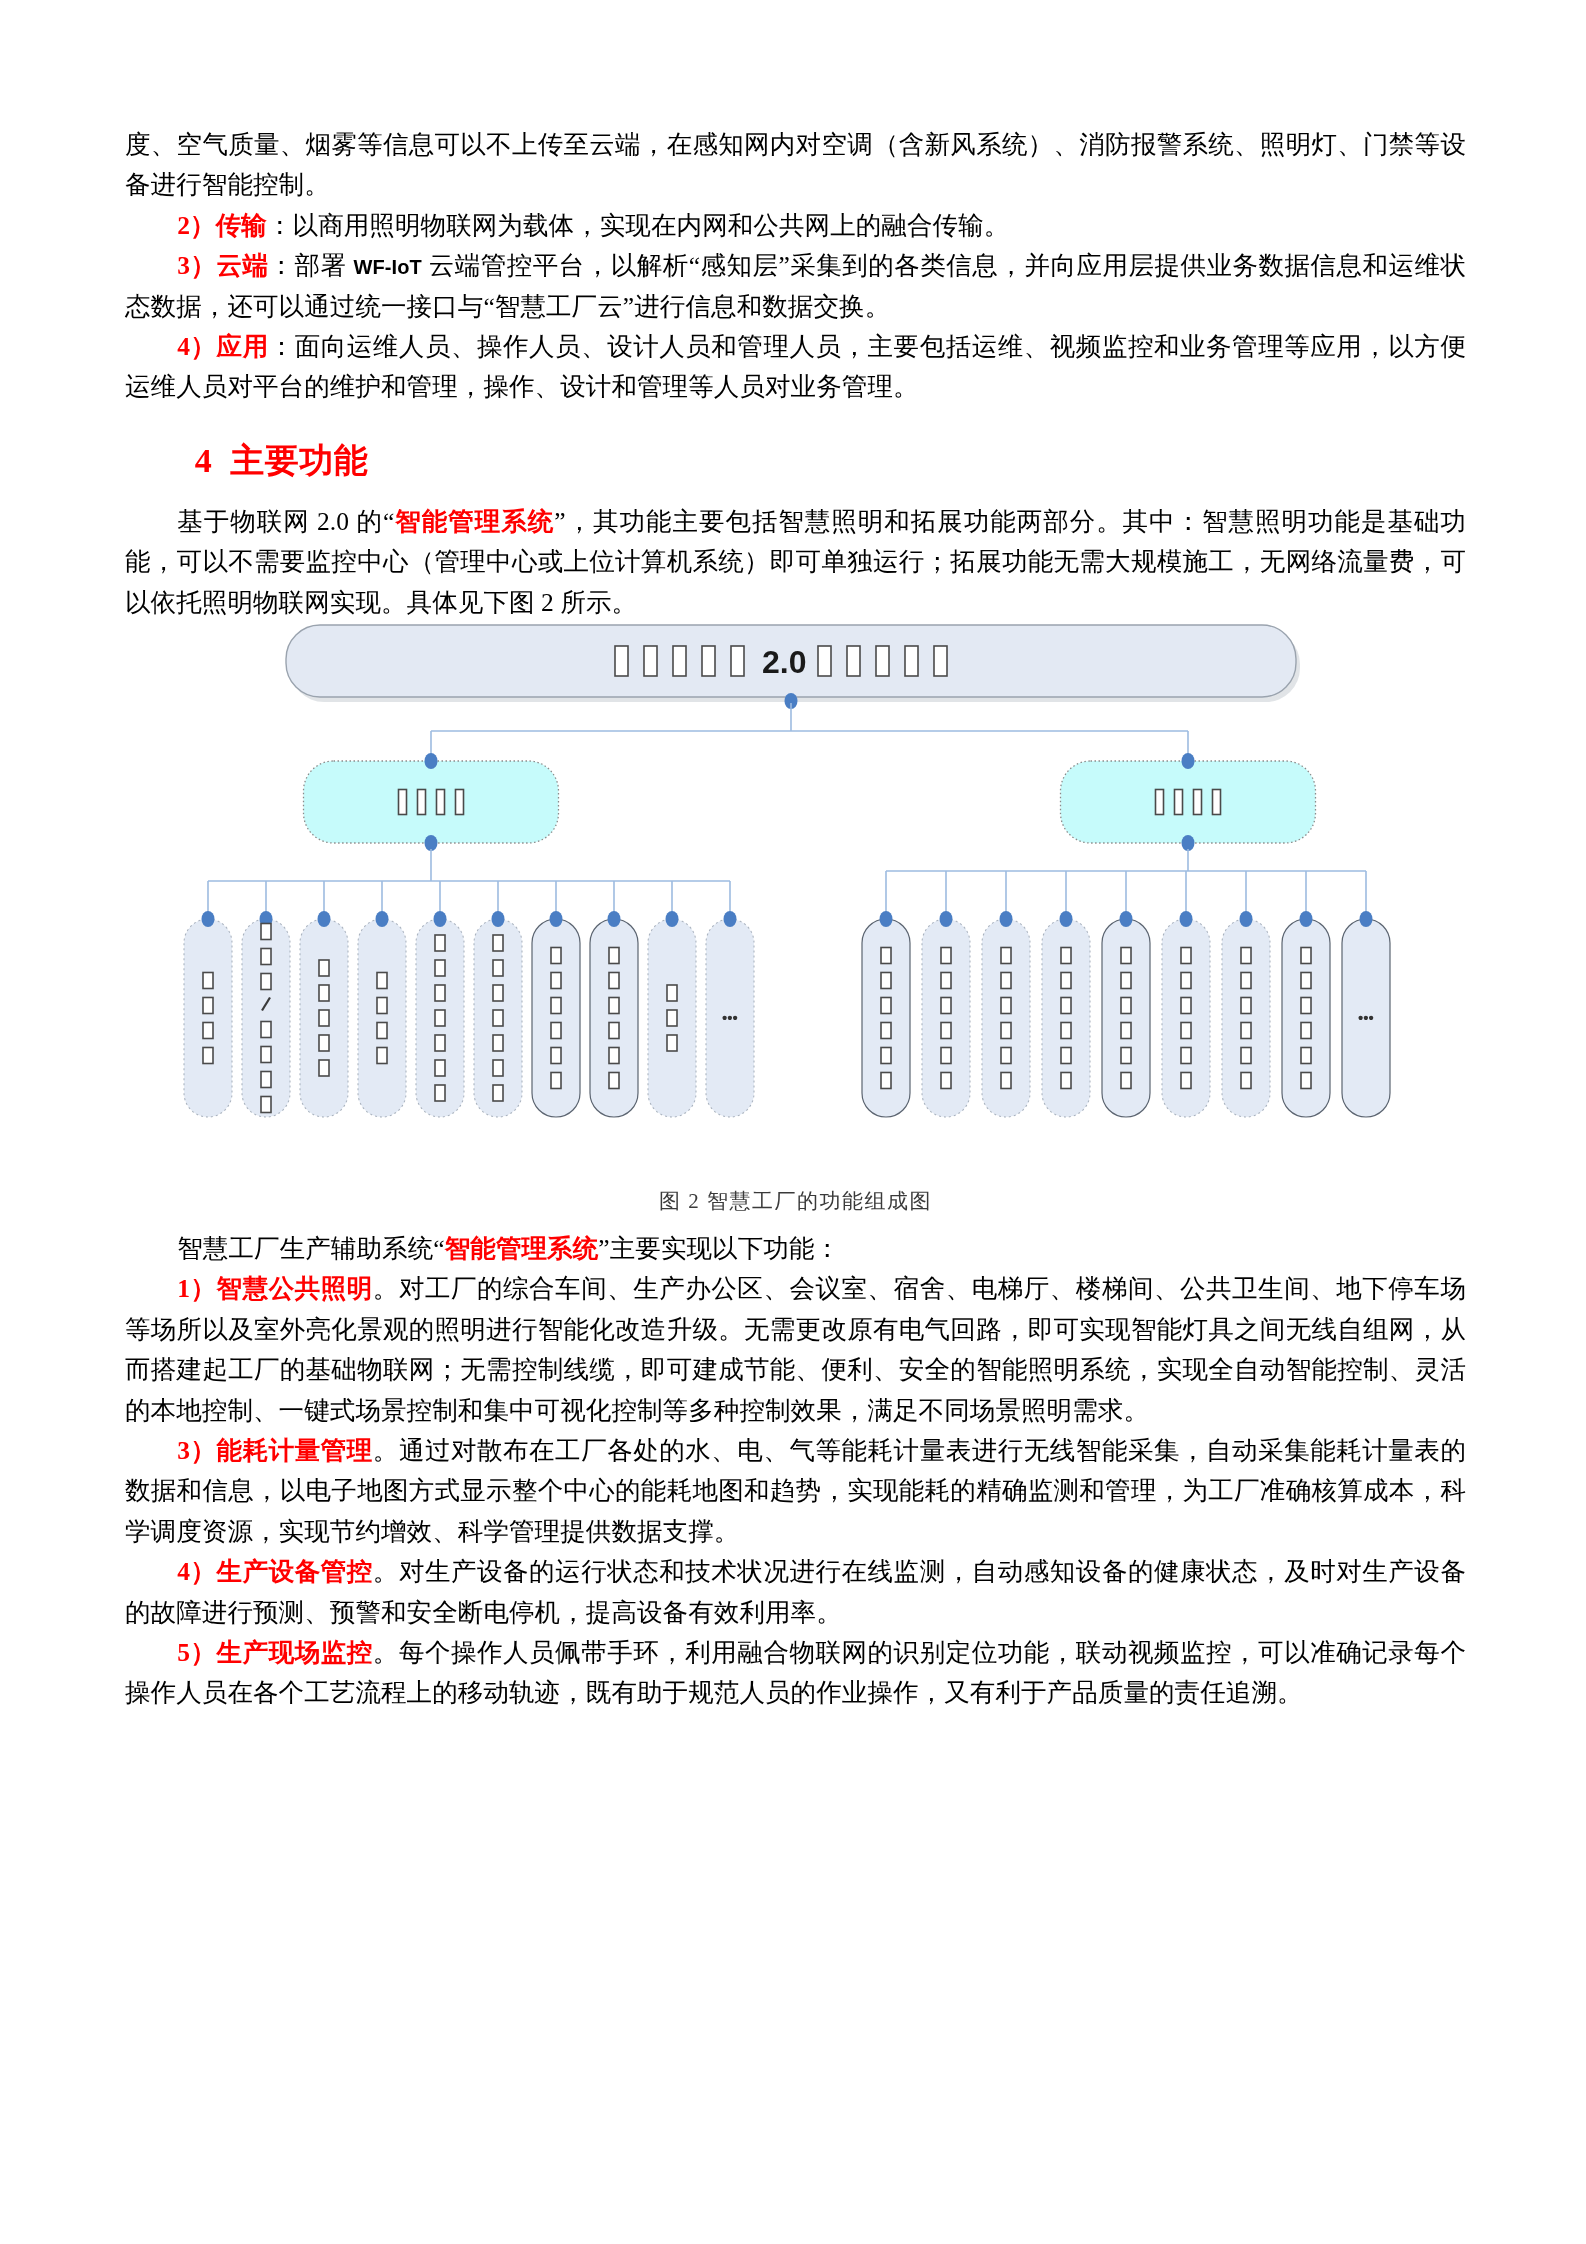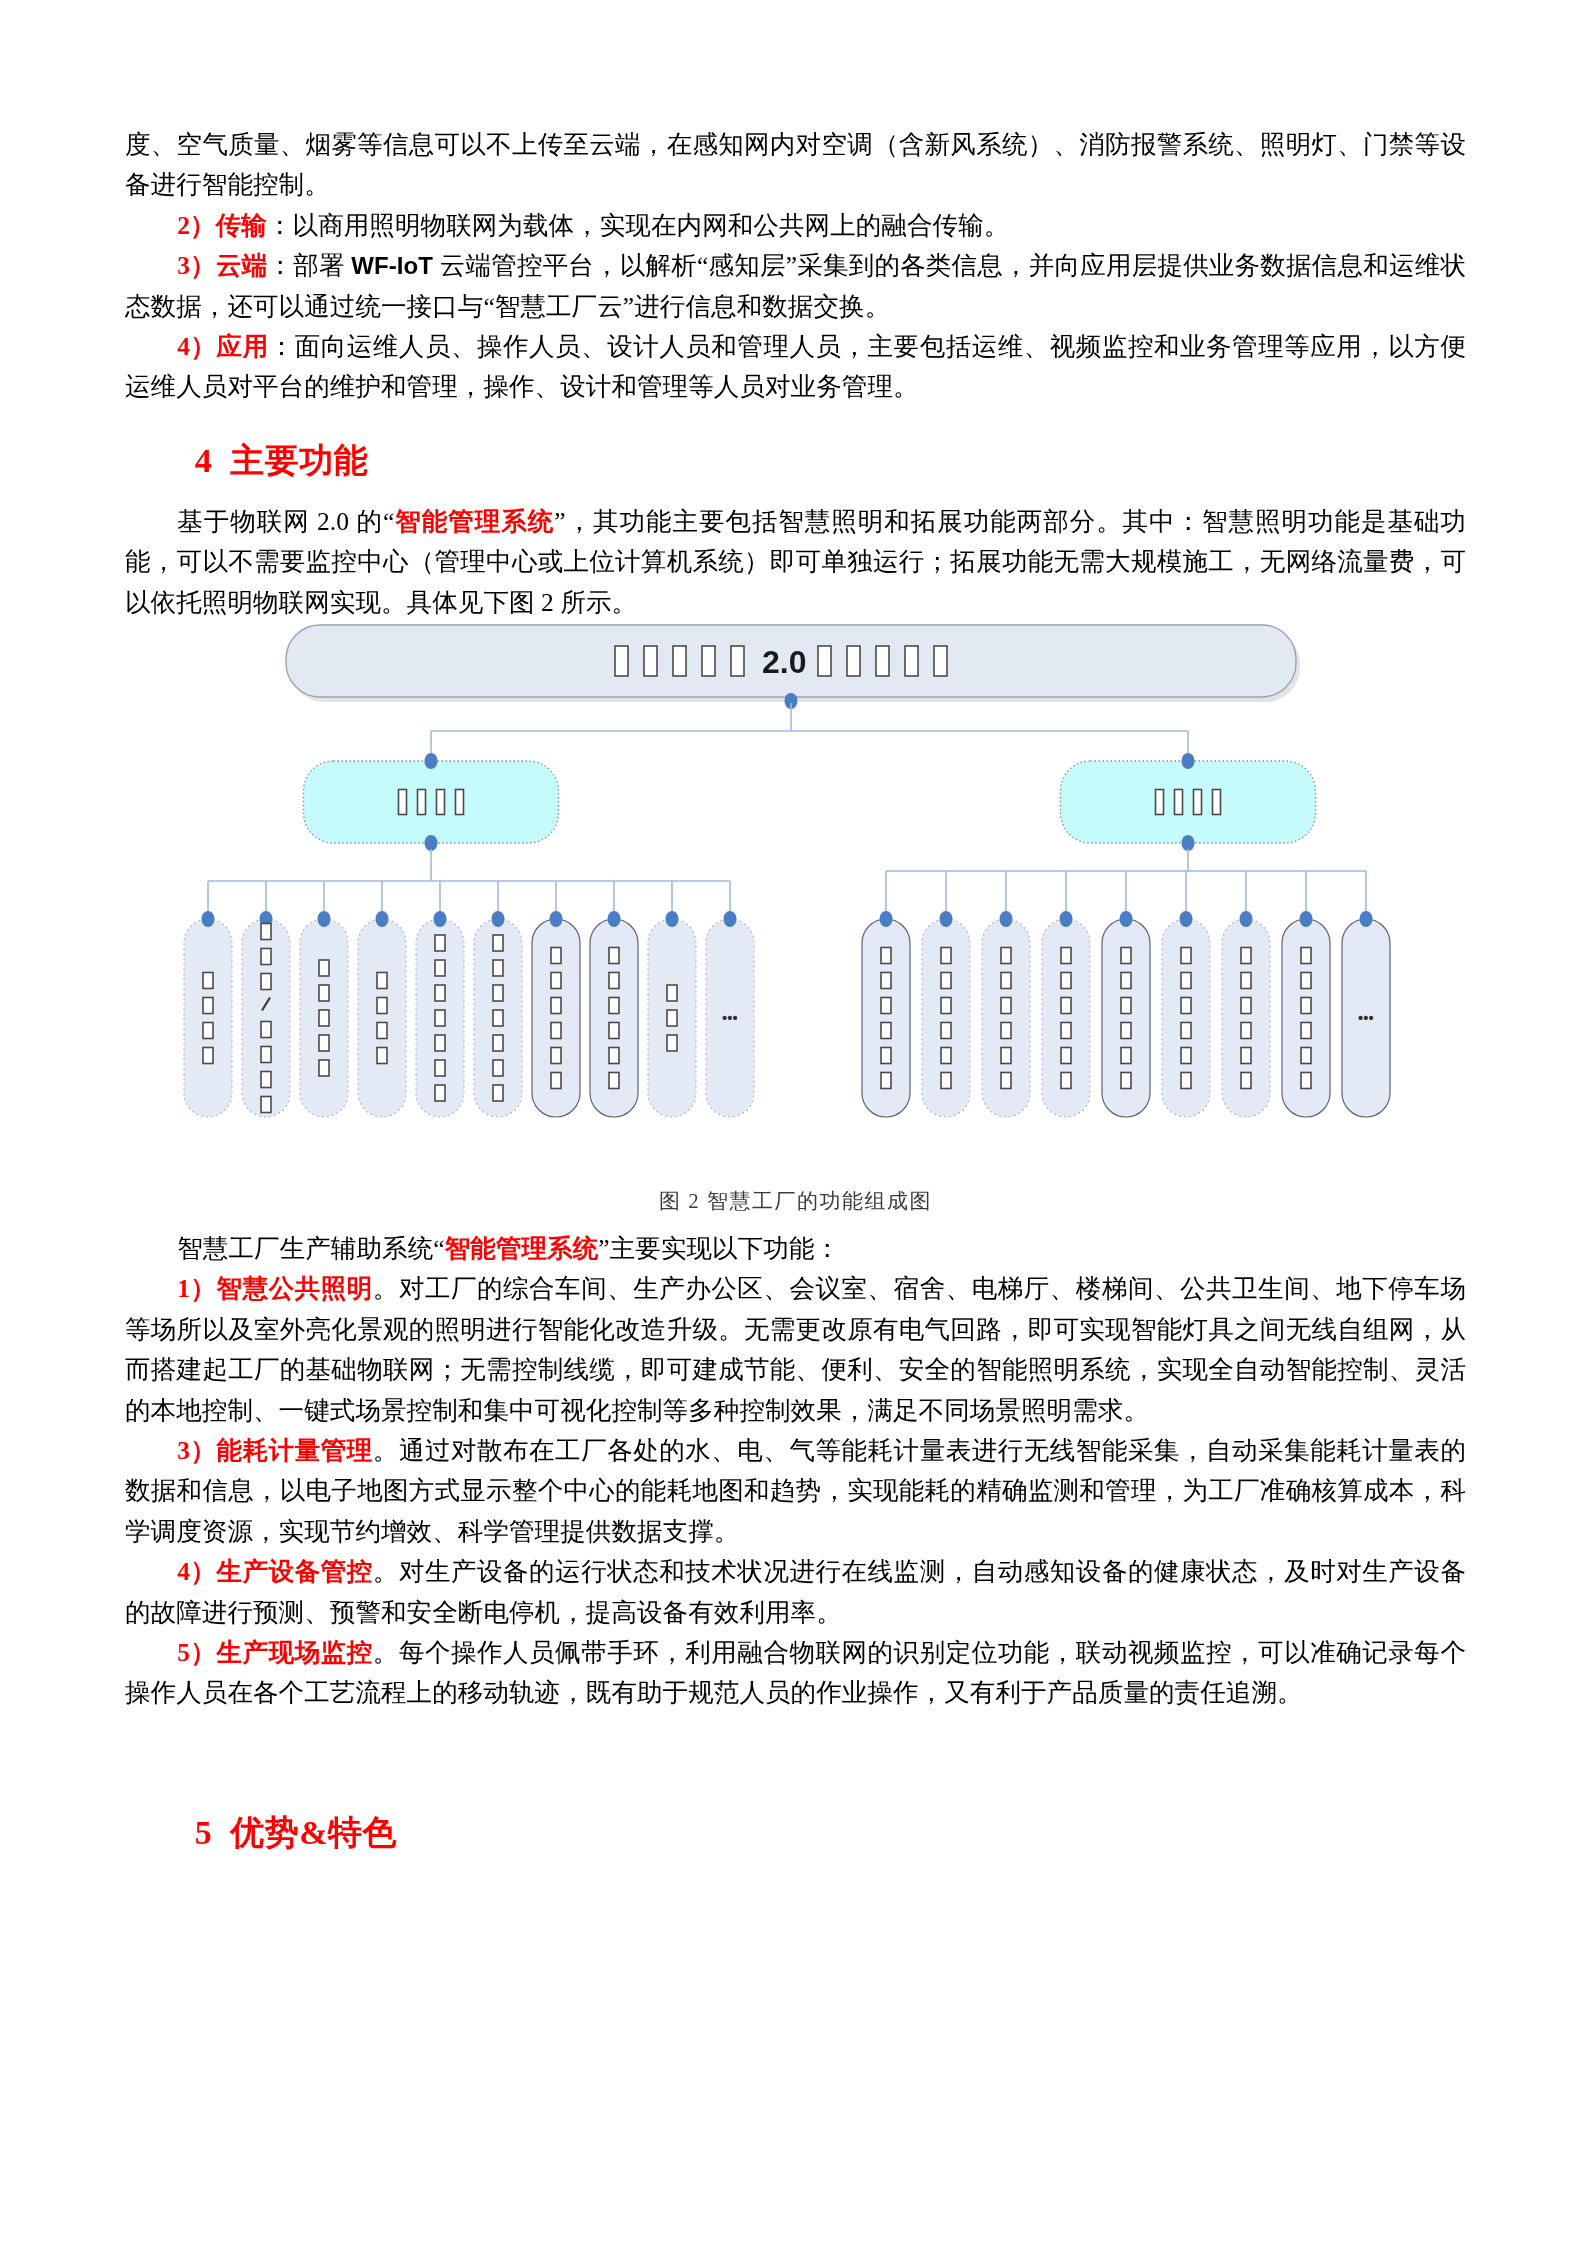--- a/index.html
+++ b/index.html
@@ -46,21 +46,21 @@
     font-size: 34px;
     text-indent: 2.05em;
     letter-spacing: 0.5px;
   }
   .spacer-sm { height: 14px; }
   .spacer-md { height: 26px; }
   .spacer-xl { height: 92px; }
   .latin {
     font-family: "Liberation Sans", sans-serif;
     font-weight: bold;
-    font-size: 24px;
+    font-size: 20px;
   }
   .num-label {
     font-family: "Liberation Serif", serif;
   }
 
   
   .figure-wrap {
     position: relative;
     width: 1340px;
     height: 560px;
@@ -581,17 +581,16 @@
 
 
     <p class="indent2"><span class="red num-label">3）</span><span class="red">能耗计量管理</span><span>。</span><span>通过对散布在工厂各处的水、电、气等能耗计量表进行无线智能采集，自动采集能耗计量表的数据和信息，以电子地图方式显示整个中心的能耗地图和趋势，实现能耗的精确监测和管理，为工厂准确核算成本，科学调度资源，实现节约增效、科学管理提供数据支撑。</span></p>
 
     <p class="indent2"><span class="red num-label">4）</span><span class="red">生产设备管控</span><span>。</span><span>对生产设备的运行状态和技术状况进行在线监测，自动感知设备的健康状态，及时对生产设备的故障进行预测、预警和安全断电停机，提高设备有效利用率。</span></p>
 
     <p class="indent2"><span class="red num-label">5）</span><span class="red">生产现场监控</span><span>。</span><span>每个操作人员佩带手环，利用融合物联网的识别定位功能，联动视频监控，可以准确记录每个操作人员在各个工艺流程上的移动轨迹，既有助于规范人员的作业操作，又有利于产品质量的责任追溯。</span></p>
 
     <div class="spacer-xl"></div>
 
-    <p class="heading"><span>5</span>&nbsp;&nbsp;<span>优势&amp;特色</span></p>
 
   </div>
 
 </div>
 
 </body></html>

